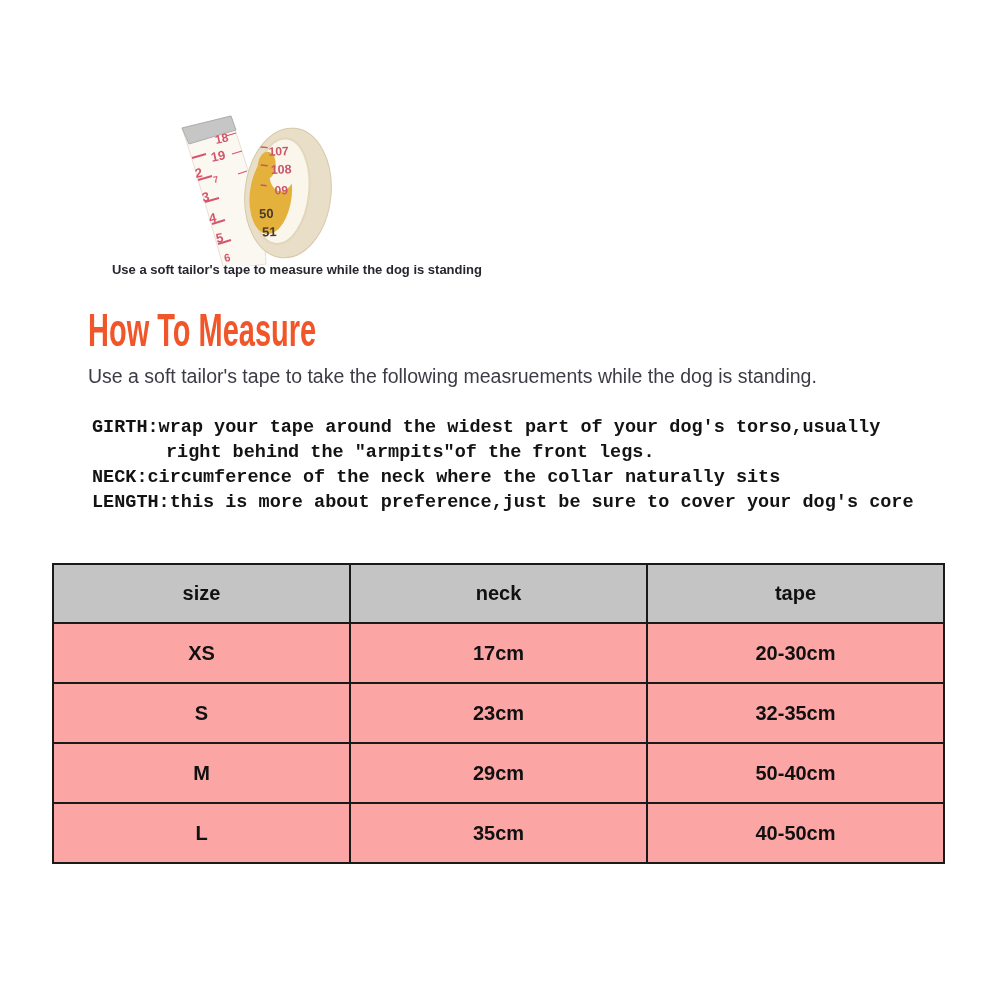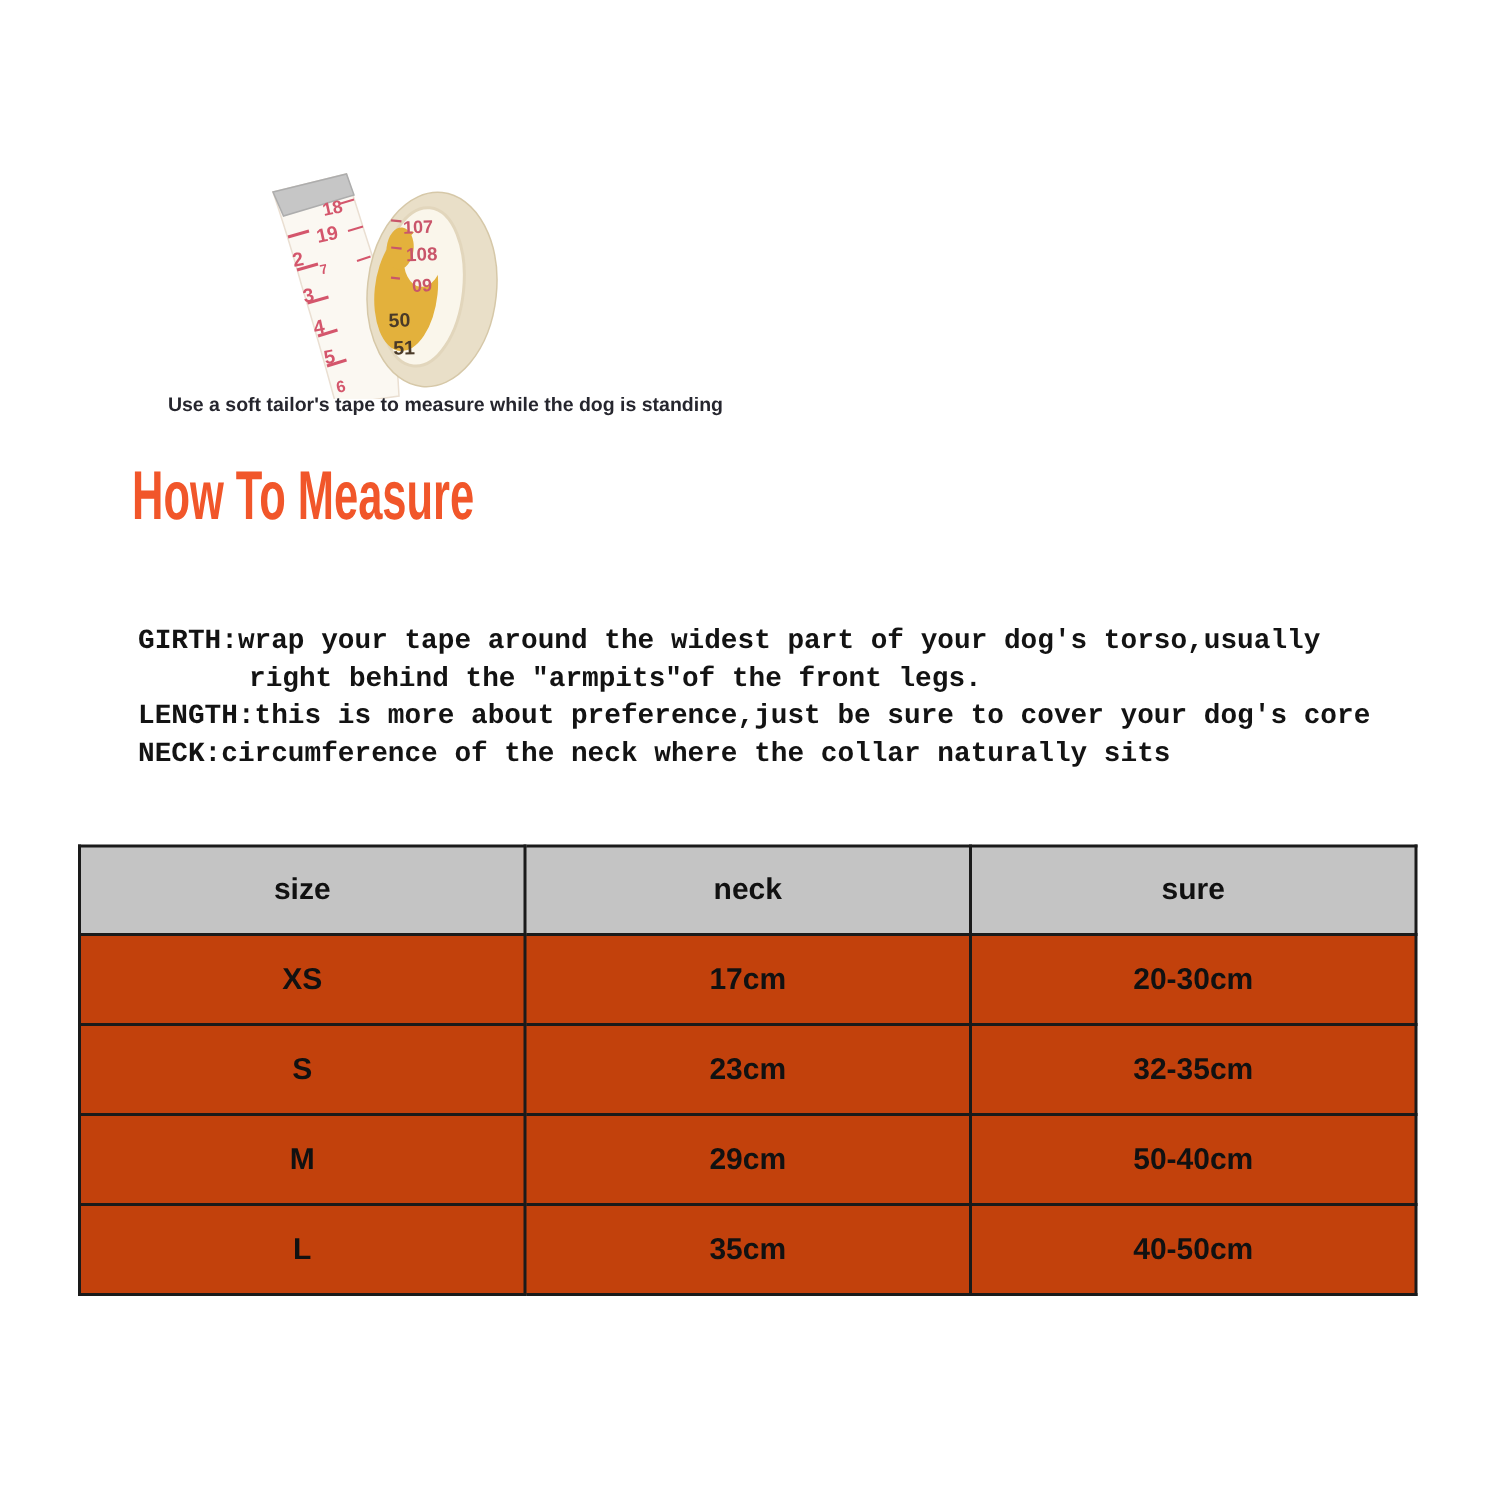--- a/index.html
+++ b/index.html
@@ -28,21 +28,21 @@
                 color:#131313;line-height:25px;}
   .iline{white-space:nowrap;font-family:Liberation Mono, monospace;}
   .iline.indent{padding-left:74px;}
 
   
   .size-table{position:absolute;left:52px;top:563px;width:893px;border-collapse:collapse;
               table-layout:fixed;}
   .size-table th,.size-table td{border:2px solid #1A1A1A;text-align:center;vertical-align:middle;
               font-size:20px;font-weight:bold;color:#111;}
   .size-table th{height:55px;background:#C4C4C4;}
-  .size-table td{height:56px;background:#c2410c;}
+  .size-table td{height:56px;background:#fca5a5;}
 </style>
 </head>
 <body>
 
 <div class="canvas">
 
   <div class="tape-wrap">
     <svg viewBox="0 0 170 160" width="170" height="160">
 
       <path d="M14,22 L63,10 C72,40 82,70 90,95 C95,115 97,138 98,158 L56,164 C49,138 41,110 33,84 C27,62 20,40 14,22 Z" fill="#FBF8F2" stroke="#EADFD2" stroke-width="1"></path>
@@ -87,33 +87,34 @@
           <text x="94" y="115" font-size="13" fill="#4A3A28" transform="rotate(-8 94 115)">50</text>
           <text x="99" y="133" font-size="13" fill="#4A3A28" transform="rotate(-8 99 133)">51</text>
         </g>
       </g>
     </svg>
   </div>
   <div class="tape-caption">Use a soft tailor's tape to measure while the dog is standing</div>
 
 
   <div class="howto-title">How To Measure</div>
+  <div class="intro-text">Use a soft tailor's tape to take the following measruements while the dog is standing.</div>
   <div class="instructions">
     <div class="iline">GIRTH:wrap your tape around the widest part of your dog's torso,usually</div>
     <div class="iline indent">right behind the "armpits"of the front legs.</div>
+    <div class="iline">NECK:circumference of the neck where the collar naturally sits</div>
     <div class="iline">LENGTH:this is more about preference,just be sure to cover your dog's core</div>
-    <div class="iline">NECK:circumference of the neck where the collar naturally sits</div>
   </div>
 
   <table class="size-table">
     <thead>
       <tr>
         <th>size</th>
         <th>neck</th>
-        <th>sure</th>
+        <th>tape</th>
       </tr>
     </thead>
     <tbody>
       <tr>
         <td>XS</td>
         <td>17cm</td>
         <td>20-30cm</td>
       </tr>
       <tr>
         <td>S</td>

